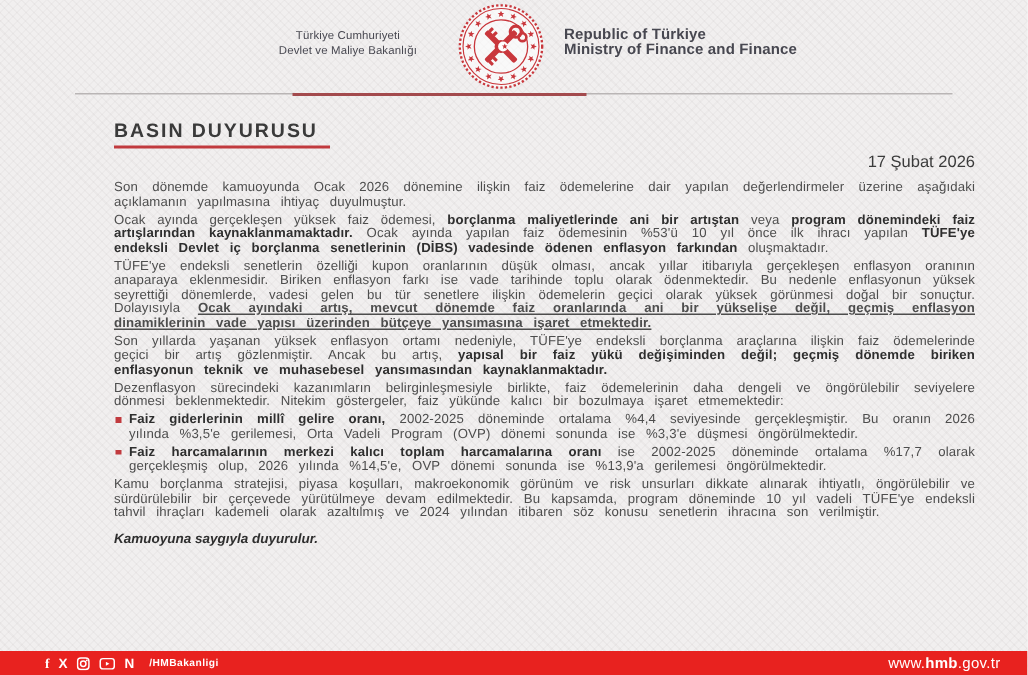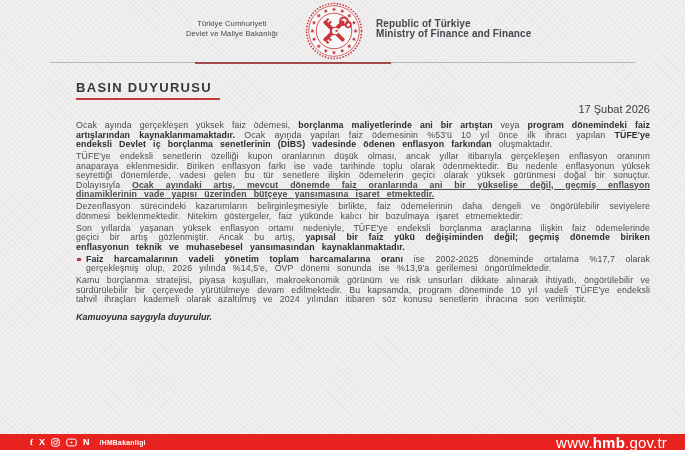--- a/index.html
+++ b/index.html
@@ -36,21 +36,21 @@
   ul.bullets li::before{content:""; position:absolute; left:1px; top:3px; width:3.5px; height:3.5px;
     background:var(--accent-red,#c22); }
   .closing{margin-top:7px; font-size:9px; font-weight:bold; color:#2e2e2e;font-style:italic;}
   
   .footer{position:absolute; left:0; bottom:0; width:685px; height:16px;
     background:var(--footer-red,#e8221f); display:flex; align-items:center; padding:0; box-sizing:border-box;}
   .footer-icons{display:flex; align-items:center; gap:6px; margin-left:30px;}
   .f-ic{color:#fff; font-size:9px; font-weight:bold; line-height:1; display:inline-flex; align-items:center;}
   .f-ic svg{display:block;}
   .footer-handle{color:#fff; font-size:6.8px; letter-spacing:.3px; margin-left:4px; font-weight:bold;}
-  .footer-site{margin-left:auto; margin-right:18px; color:#fff; font-size:15px; letter-spacing:.2px;text-align:right;}
+  .footer-site{margin-left:auto; margin-right:18px; color:#fff; font-size:10px; letter-spacing:.2px;text-align:right;}
   .footer-site .b{font-weight:bold;}
 </style>
 </head>
 <body>
 
 <div class="page">
 
   <div class="hdr-left">
     <div>Türkiye Cumhuriyeti</div>
     <div>Devlet ve Maliye Bakanlığı</div>
@@ -103,27 +103,29 @@
     <div class="red-seg"></div>
   </div>
 
   <div class="content">
     <div>
       <span class="doc-title">BASIN DUYURUSU</span>
     </div>
     <div class="doc-date">17 Şubat 2026</div>
 
     <div class="body">
+      <p><span>Son dönemde kamuoyunda Ocak 2026 dönemine ilişkin faiz ödemelerine dair yapılan değerlendirmeler üzerine aşağıdaki açıklamanın yapılmasına ihtiyaç duyulmuştur.</span></p>
       <p><span>Ocak ayında gerçekleşen yüksek faiz ödemesi, </span><span class="b">borçlanma maliyetlerinde ani bir artıştan</span><span> veya </span><span class="b">program dönemindeki faiz artışlarından kaynaklanmamaktadır.</span><span> Ocak ayında yapılan faiz ödemesinin %53'ü 10 yıl önce ilk ihracı yapılan </span><span class="b">TÜFE'ye endeksli Devlet iç borçlanma senetlerinin (DİBS) vadesinde ödenen enflasyon farkından</span><span> oluşmaktadır.</span></p>
       <p><span>TÜFE'ye endeksli senetlerin özelliği kupon oranlarının düşük olması, ancak yıllar itibarıyla gerçekleşen enflasyon oranının anaparaya eklenmesidir. Biriken enflasyon farkı ise vade tarihinde toplu olarak ödenmektedir. Bu nedenle enflasyonun yüksek seyrettiği dönemlerde, vadesi gelen bu tür senetlere ilişkin ödemelerin geçici olarak yüksek görünmesi doğal bir sonuçtur. Dolayısıyla </span><span class="u">Ocak ayındaki artış, mevcut dönemde faiz oranlarında ani bir yükselişe değil, geçmiş enflasyon dinamiklerinin vade yapısı üzerinden bütçeye yansımasına işaret etmektedir.</span></p>
+      <p><span>Son yıllarda yaşanan yüksek enflasyon ortamı nedeniyle, TÜFE'ye endeksli borçlanma araçlarına ilişkin faiz ödemelerinde geçici bir artış gözlenmiştir. Ancak bu artış, </span><span class="b">yapısal bir faiz yükü değişiminden değil; geçmiş dönemde biriken enflasyonun teknik ve muhasebesel yansımasından kaynaklanmaktadır.</span></p>
       <p><span>Dezenflasyon sürecindeki kazanımların belirginleşmesiyle birlikte, faiz ödemelerinin daha dengeli ve öngörülebilir seviyelere dönmesi beklenmektedir. Nitekim göstergeler, faiz yükünde kalıcı bir bozulmaya işaret etmemektedir:</span></p>
-      <p><span>Son yıllarda yaşanan yüksek enflasyon ortamı nedeniyle, TÜFE'ye endeksli borçlanma araçlarına ilişkin faiz ödemelerinde geçici bir artış gözlenmiştir. Ancak bu artış, </span><span class="b">yapısal bir faiz yükü değişiminden değil; geçmiş dönemde biriken enflasyonun teknik ve muhasebesel yansımasından kaynaklanmaktadır.</span></p>
 
       <ul class="bullets">
-        <li><span class="b">Faiz harcamalarının vadeli yönetim toplam harcamalarına oranı</span><span> ise 2002-2025 döneminde ortalama %17,7 olarak gerçekleşmiş olup, 2026 yılında %14,5'e, OVP dönemi sonunda ise %13,9'a gerilemesi öngörülmektedir.</span></li>
+        <li><span class="b">Faiz giderlerinin millî gelire oranı,</span><span> 2002-2025 döneminde ortalama %4,4 seviyesinde gerçekleşmiştir. Bu oranın 2026 yılında %3,5'e gerilemesi, Orta Vadeli Program (OVP) dönemi sonunda ise %3,3'e düşmesi öngörülmektedir.</span></li>
+        <li><span class="b">Faiz harcamalarının merkezi kalıcı toplam harcamalarına oranı</span><span> ise 2002-2025 döneminde ortalama %17,7 olarak gerçekleşmiş olup, 2026 yılında %14,5'e, OVP dönemi sonunda ise %13,9'a gerilemesi öngörülmektedir.</span></li>
       </ul>
 
       <p><span>Kamu borçlanma stratejisi, piyasa koşulları, makroekonomik görünüm ve risk unsurları dikkate alınarak ihtiyatlı, öngörülebilir ve sürdürülebilir bir çerçevede yürütülmeye devam edilmektedir. Bu kapsamda, program döneminde 10 yıl vadeli TÜFE'ye endeksli tahvil ihraçları kademeli olarak azaltılmış ve 2024 yılından itibaren söz konusu senetlerin ihracına son verilmiştir.</span></p>
 
       <div class="closing">Kamuoyuna saygıyla duyurulur.</div>
     </div>
   </div>
 
   <div class="footer">
     <div class="footer-icons">

